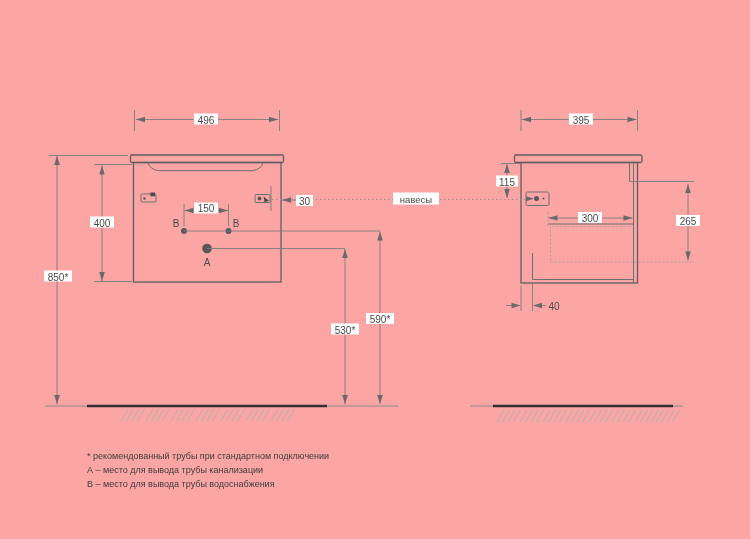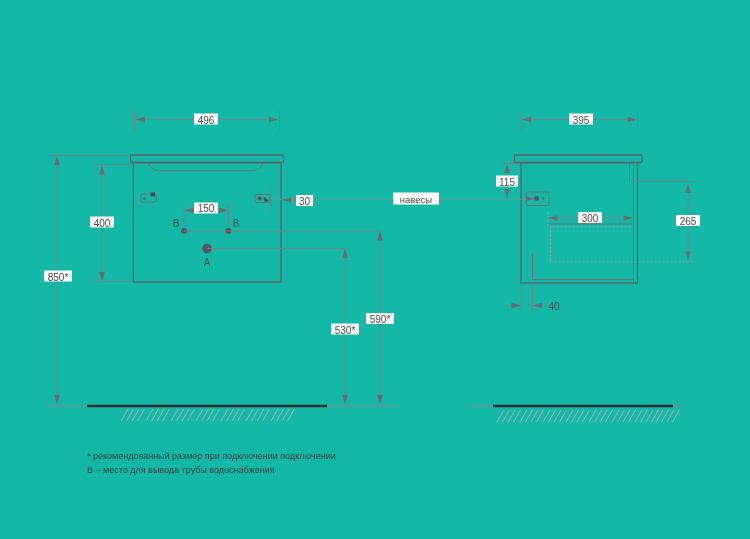--- a/index.html
+++ b/index.html
@@ -1,16 +1,16 @@
 <!DOCTYPE html>
 <html><head>
 <meta charset="utf-8">
 <style>
   html,body{margin:0;padding:0;background:#fff;}
-  .canvas{position:relative;width:750px;height:539px;background:#14b8a6;overflow:hidden;
+  .canvas{position:relative;width:750px;height:539px;background:#fca5a5;overflow:hidden;
           font-family:"Liberation Sans", sans-serif;}
   svg{position:absolute;left:0;top:0;}
   .dimtext{font-size:10px;fill:#4a4a4a;text-anchor:middle;}
   .callouttext{font-size:9.5px;fill:#4a4a4a;text-anchor:middle;}
   .holetext{font-size:10px;fill:#4a4a4a;text-anchor:middle;}
   .outline{stroke:#5f5f5f;stroke-width:1.3;fill:none;}
   .thin{stroke:#6f6f6f;stroke-width:1;fill:none;}
   .dim{stroke:#7d7d7d;stroke-width:0.9;fill:none;}
   .arrow{fill:#6a6a6a;stroke:none;}
   .mask{fill:#ffffff;stroke:none;}
@@ -219,16 +219,17 @@
 
     <text class="dimtext" x="554" y="309.5">40</text>
 
     <text class="holetext" x="176" y="226.5">B</text>
     <text class="holetext" x="236" y="226.5">B</text>
     <text class="holetext" x="207" y="265.5">A</text>
   </g>
 </svg>
 
 <div class="footnotes">
-  <div>* рекомендованный размер при подключении подключении</div>
+  <div>* рекомендованный трубы при стандартном подключении</div>
+  <div>А – место для вывода трубы канализации</div>
   <div>В – место для вывода трубы водоснабжения</div>
 </div>
 </div>
 
 </body></html>

